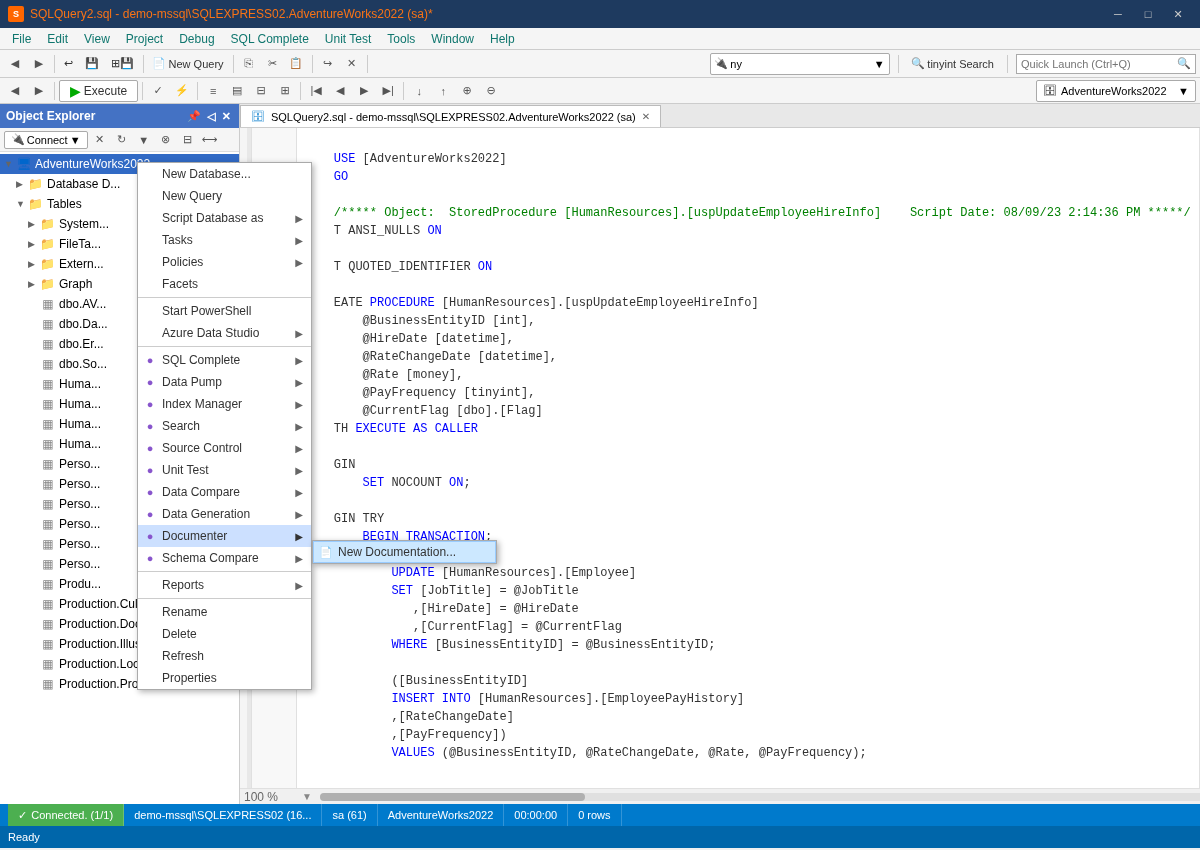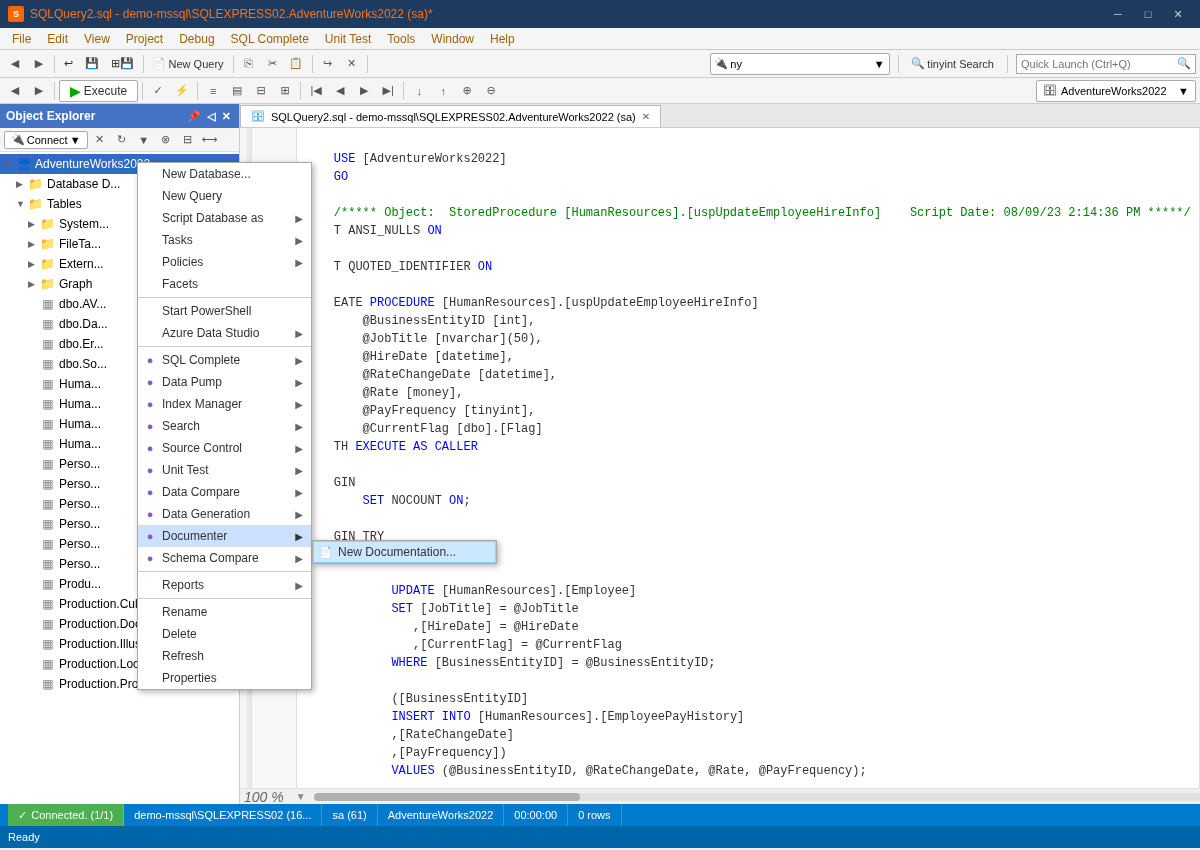--- a/index.html
+++ b/index.html
@@ -27,21 +27,21 @@
       background: #f5f5f5;
       border-bottom: 1px solid #ccc;
       display: flex;
       align-items: center;
       padding: 0 4px;
     }
     .menu-item {
       padding: 2px 8px;
       cursor: pointer;
       font-size: 12px;
-      color: #a16207;
+      color: #0f766e;
       height: 34px;
       display: flex;
       align-items: center;
     }
 
     
     .toolbar {
       height: 28px;
       background: #f5f5f5;
       border-bottom: 1px solid #ccc;
@@ -695,21 +695,20 @@
         <div class="code-line">    <span class="kw">USE</span> [AdventureWorks2022]</div>
         <div class="code-line">    <span class="kw">GO</span></div>
         <div class="code-line">&nbsp;</div>
         <div class="code-line"><span class="comment">    /***** Object:  StoredProcedure [HumanResources].[uspUpdateEmployeeHireInfo]    Script Date: 08/09/23 2:14:36 PM *****/</span></div>
         <div class="code-line">    T ANSI_NULLS <span class="kw">ON</span></div>
         <div class="code-line">&nbsp;</div>
         <div class="code-line">    T QUOTED_IDENTIFIER <span class="kw">ON</span></div>
         <div class="code-line">&nbsp;</div>
         <div class="code-line">    EATE <span class="kw">PROCEDURE</span> [HumanResources].[uspUpdateEmployeeHireInfo]</div>
         <div class="code-line">        @BusinessEntityID [int],</div>
-        <div class="code-line">        @JobTitle [nvarchar](50),</div>
         <div class="code-line">        @HireDate [datetime],</div>
         <div class="code-line">        @RateChangeDate [datetime],</div>
         <div class="code-line">        @Rate [money],</div>
         <div class="code-line">        @PayFrequency [tinyint],</div>
         <div class="code-line">        @CurrentFlag [dbo].[Flag]</div>
         <div class="code-line">    TH <span class="kw">EXECUTE AS CALLER</span></div>
         <div class="code-line">&nbsp;</div>
         <div class="code-line">    GIN</div>
         <div class="code-line">        <span class="kw">SET</span> NOCOUNT <span class="kw">ON</span>;</div>
         <div class="code-line">&nbsp;</div>
@@ -729,21 +728,21 @@
         <div class="code-line">            <span class="kw">VALUES</span> (@BusinessEntityID, @RateChangeDate, @Rate, @PayFrequency);</div>
 
       </div>
 
       <div style="width:16px; background:#f0f0f0; border-left:1px solid #e0e0e0; position:relative; flex-shrink:0;">
         
       </div>
     </div>
 
     <div style="height:16px; background:#f0f0f0; border-top:1px solid #e0e0e0; display:flex; align-items:center; padding:0 4px;">
-      <div style="font-size:14px; color:#666; margin-right:12px;font-style:italic;">100 %</div>
+      <div style="font-size:12px; color:#666; margin-right:24px;">100 %</div>
       <div style="font-size:10px; color:#888;">▼</div>
       <div style="flex:1; margin:0 8px; height:8px; background:#e0e0e0; border-radius:4px; position:relative;">
         <div style="position:absolute; left:0; top:0; width:30%; height:8px; background:#b0b0b0; border-radius:4px;"></div>
       </div>
     </div>
   </div>
 
 </div>
 
 <div class="status-bar">

